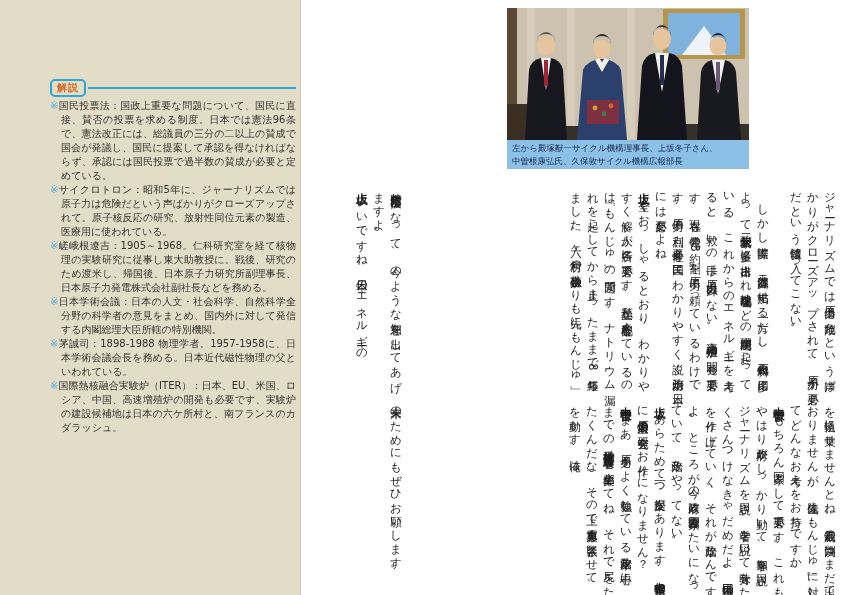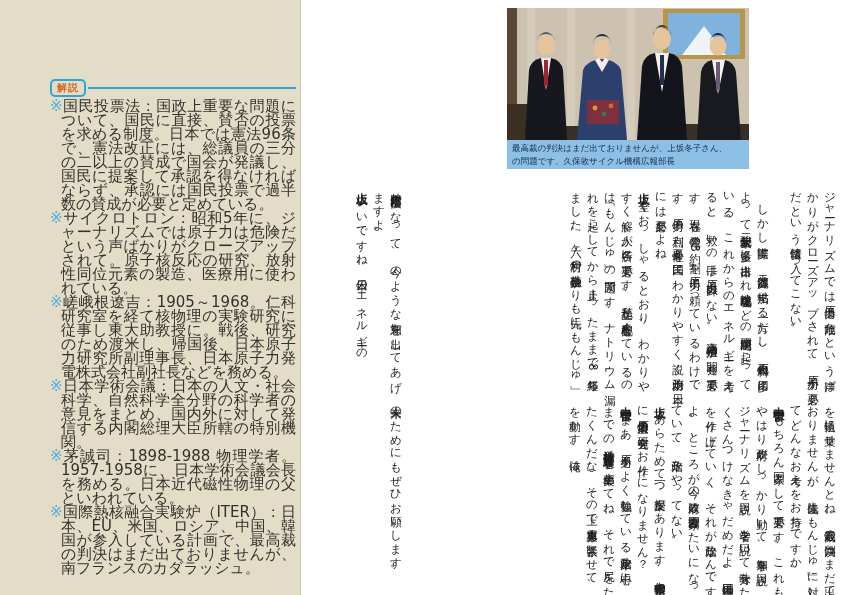--- a/index.html
+++ b/index.html
@@ -10,21 +10,21 @@
   
   .sidebar { position:absolute; left:0; top:0; width:301px; height:595px;
              background:#e3ddc8; border-right:1px solid #cfc8b2; }
   .badge { position:absolute; left:50px; top:79px; width:36px; height:18px;
            border:2px solid #2ea6d6; border-radius:5px; color:#d2691e;
            font-size:10px; font-weight:bold; text-align:center; line-height:14px;
            letter-spacing:1px; }
   .badge-rule { position:absolute; left:88px; top:87px; width:208px; height:2px;
                 background:#2ea6d6; }
   .glossary { position:absolute; left:50px; top:99px; width:246px;
-              font-size:15px; line-height:14px; color:#32302b;
+              font-size:10px; line-height:14px; color:#32302b;
               list-style:none; }
   .glossary li { padding-left:11px; text-indent:-11px; text-align:justify; }
   .glossary .mk { color:#55aedd; }
 
   
   .page { position:absolute; left:302px; top:0; width:539px; height:595px; background:#fff; }
 
   
   .photo { position:absolute; left:507px; top:8px; width:242px; height:132px;
            overflow:hidden; background:#cdc2b0; }
@@ -51,21 +51,21 @@
 
 <aside class="sidebar">
   <div class="badge">解説</div>
   <div class="badge-rule"></div>
   <ul class="glossary">
     <li><span class="mk">※</span><span>国民投票法：国政上重要な問題について、国民に直接、賛否の投票を求める制度。日本では憲法96条で、憲法改正には、総議員の三分の二以上の賛成で国会が発議し、国民に提案して承認を得なければならず、承認には国民投票で過半数の賛成が必要と定めている。</span></li>
     <li><span class="mk">※</span><span>サイクロトロン：昭和5年に、ジャーナリズムでは原子力は危険だという声ばかりがクローズアップされて。原子核反応の研究、放射性同位元素の製造、医療用に使われている。</span></li>
     <li><span class="mk">※</span><span>嵯峨根遼吉：1905～1968。仁科研究室を経て核物理の実験研究に従事し東大助教授に。戦後、研究のため渡米し、帰国後、日本原子力研究所副理事長、日本原子力発電株式会社副社長などを務める。</span></li>
     <li><span class="mk">※</span><span>日本学術会議：日本の人文・社会科学、自然科学全分野の科学者の意見をまとめ、国内外に対して発信する内閣総理大臣所轄の特別機関。</span></li>
     <li><span class="mk">※</span><span>茅誠司：1898-1988 物理学者。1957-1958に、日本学術会議会長を務める。日本近代磁性物理の父といわれている。</span></li>
-    <li><span class="mk">※</span><span>国際熱核融合実験炉（ITER）：日本、EU、米国、ロシア、中国、韓国が参入している計画で、最高裁の判決はまだ出ておりませんが、南フランスのカダラッシュ。</span></li>
+    <li><span class="mk">※</span><span>国際熱核融合実験炉（ITER）：日本、EU、米国、ロシア、中国、高速増殖炉の開発も必要です、実験炉の建設候補地は日本の六ケ所村と、南フランスのカダラッシュ。</span></li>
   </ul>
 </aside>
 
 <main class="page"></main>
 
 <figure class="photo">
   <svg viewBox="0 0 242 132" width="242" height="132">
     <rect x="0" y="0" width="242" height="132" fill="#cdc2b0"></rect>
     <rect x="20" y="0" width="8" height="132" fill="#d6ccbb"></rect>
     <rect x="60" y="0" width="8" height="132" fill="#d6ccbb"></rect>
@@ -103,22 +103,22 @@
 
     <path d="M190 132 L194 64 Q196 54 205 52 L218 52 Q227 54 229 64 L234 132 Z" fill="#191920"></path>
     <path d="M205 52 L211 52 L211 86 Z M218 52 L211 52 L211 86 Z" fill="#f2f0ea"></path>
     <rect x="209" y="54" width="4" height="28" fill="#6a5a78"></rect>
     <ellipse cx="211" cy="38" rx="8.5" ry="9.5" fill="#e6c49e"></ellipse>
     <path d="M203 35 Q203 27 211 27 Q219 27 219 35 L219 32 Q216 25 211 25 Q206 25 203 32 Z" fill="#242424"></path>
   </svg>
 </figure>
 
 <figcaption class="caption">
-  <div>最高裁の判決はまだ出ておりませんが、上坂冬子さん、</div>
-  <div>の問題です、久保敦サイクル機構広報部長</div>
+  <div>左から殿塚猷一サイクル機構理事長、上坂冬子さん、</div>
+  <div>中曽根康弘氏、久保敦サイクル機構広報部長</div>
 </figcaption>
 
 <section class="vtext" id="blk-right-upper">
   <p class="para"><span>ジャーナリズムでは原子力は危険だという声ばかりがクローズアップされて、原子力が必要だという情報は入ってこない。</span></p>
   <p class="para ind gap"><span>しかし実際は、天然資源は枯渇する一方だし、化石燃料の多用によって二酸化炭素が多量に排出され地球温暖化などの環境問題が起こっている。これからのエネルギーを考えると、救いの手は原子力以外にない。高速増殖炉の開発も必要です。現在も発電の約3割を原子力に頼っているわけです。原子力の利点、必要性を国民にわかりやすく説く政治力が日本には必要だよね。</span></p>
   <p class="para"><b class="spk">上坂</b><span>全くおっしゃるとおり、わかりやすく解く人が各所に必要です。私達が今一番心配しているのは「もんじゅ」の問題です。ナトリウム漏れを起こしてから止まったままで8年経ちました。六ヶ所村の核融合炉よりも先に「もんじゅ」</span></p>
 </section>
 
 <section class="vtext" id="blk-right-lower">
   <p class="para"><span>を軌道に乗せませんとね。最高裁の判決はまだ出ておりませんが、先生は「もんじゅ」に対してどんなお考えをお持ちですか。</span></p>

